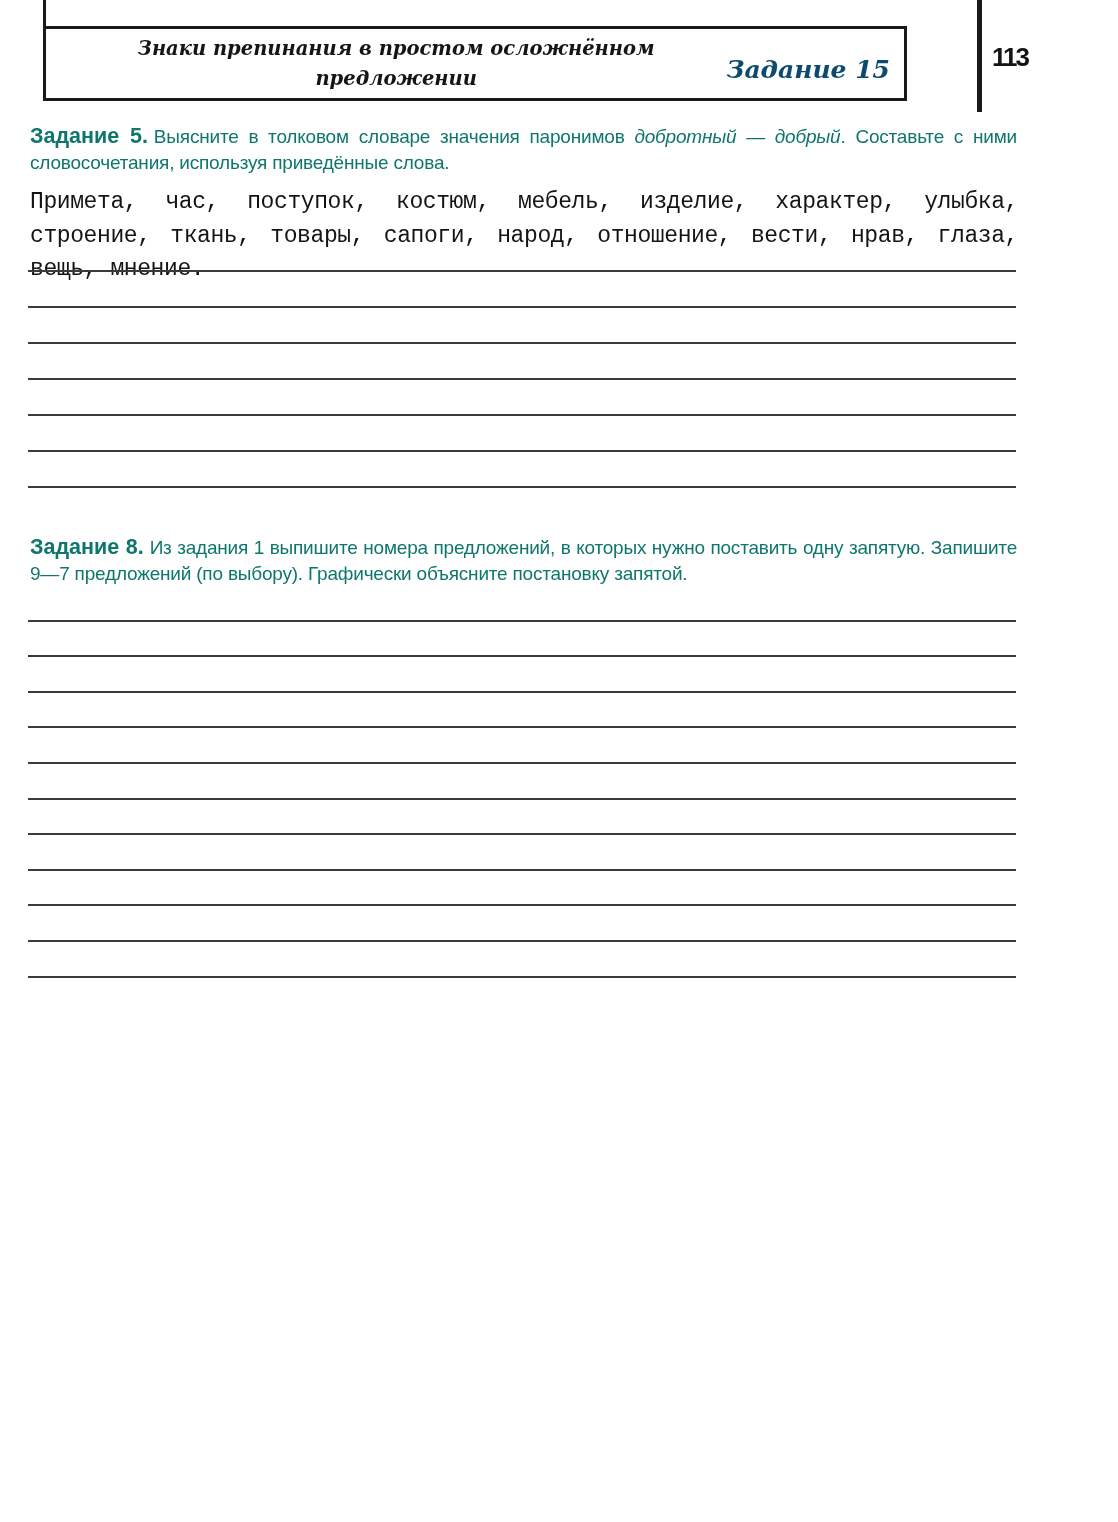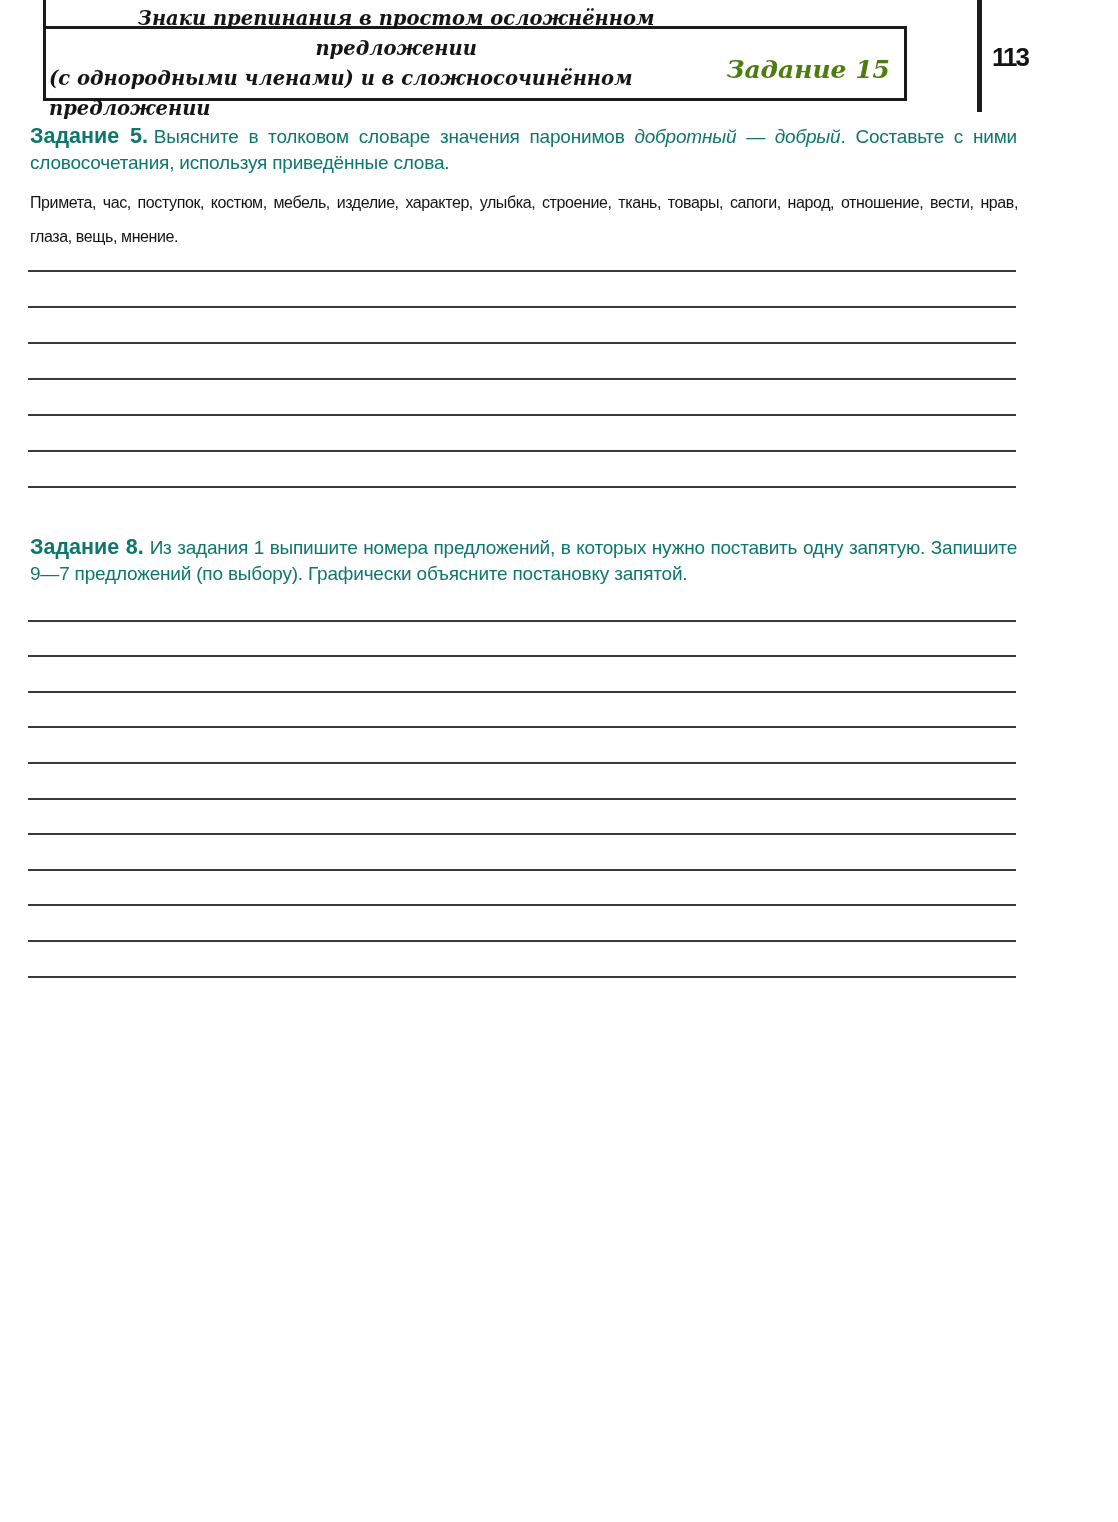--- a/index.html
+++ b/index.html
@@ -43,21 +43,21 @@
   #header-title .t1 { text-align: center; padding-left: 20px; }
   #header-title .t2 { text-align: left; padding-left: 3px; }
   #header-task-ref {
     margin-left: auto;
     padding-right: 14px;
     font-family: "DejaVu Serif", serif;
     font-style: italic;
     font-weight: bold;
     font-size: 25px;
     transform: translateY(6px);
-    color: #4d7c0f;
+    color: #0c4a6e;
     white-space: nowrap;
   }
   #page-bar {
     position: absolute;
     left: 977px; top: 0;
     width: 5px; height: 112px;
     background: #1a1a1a;
   }
   #page-number {
     position: absolute;
@@ -87,25 +87,26 @@
   }
   .ital { font-style: italic; }
 
   #task5-para { top: 123px; }
   #task6-para { top: 534px; }
 
   #task5-words {
     position: absolute;
     left: 30px; top: 186px;
     width: 988px;
-    font-size: 16px;
+    font-size: 23px;
     line-height: 33.5px;
     text-align: justify;
     letter-spacing: -0.4px;
     color: #141414;
+    font-family: Liberation Mono, monospace;
   }
 
   
   .lines-block { position: absolute; left: 28px; width: 988px; }
   #task5-lines { top: 236px; }
   #task6-lines { top: 586px; }
   .rule-slot {
     height: 36px;
     border-bottom: 2px solid #3a3a3a;
   }
@@ -114,21 +115,20 @@
 </head>
 <body>
 
 <div id="page">
 
   <div id="left-tick"></div>
 
   <div id="header-box">
     <div id="header-title">
       <div class="t1">Знаки препинания в простом осложнённом предложении</div>
-      <div class="t2">(с однородными членами) и в сложносочинённом предложении</div>
     </div>
     <div id="header-task-ref">Задание 15</div>
   </div>
 
   <div id="page-bar"></div>
   <div id="page-number">113</div>
 
   <p class="task-para" id="task5-para"><span class="task-label">Задание 5.</span><span>Выясните в толковом словаре значения паронимов </span><span class="ital">добротный — добрый</span><span>. Составьте с ними словосочетания, используя приведённые слова.</span></p>
 
   <p id="task5-words">Примета, час, поступок, костюм, мебель, изделие, характер, улыбка, строение, ткань, товары, сапоги, народ, отношение, вести, нрав, глаза, вещь, мнение.</p>

